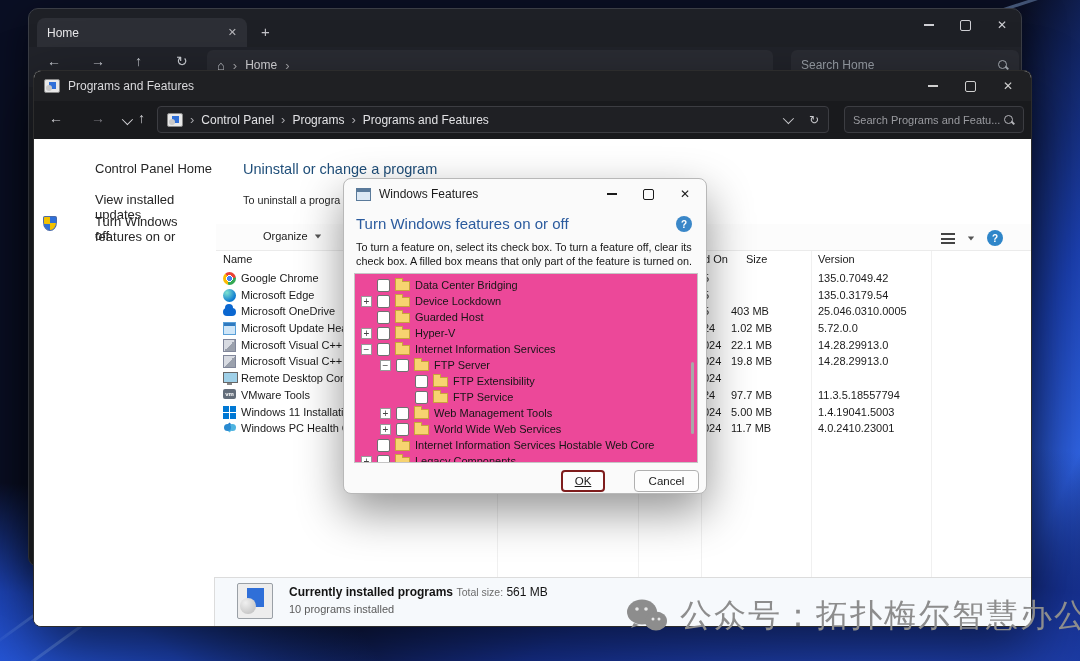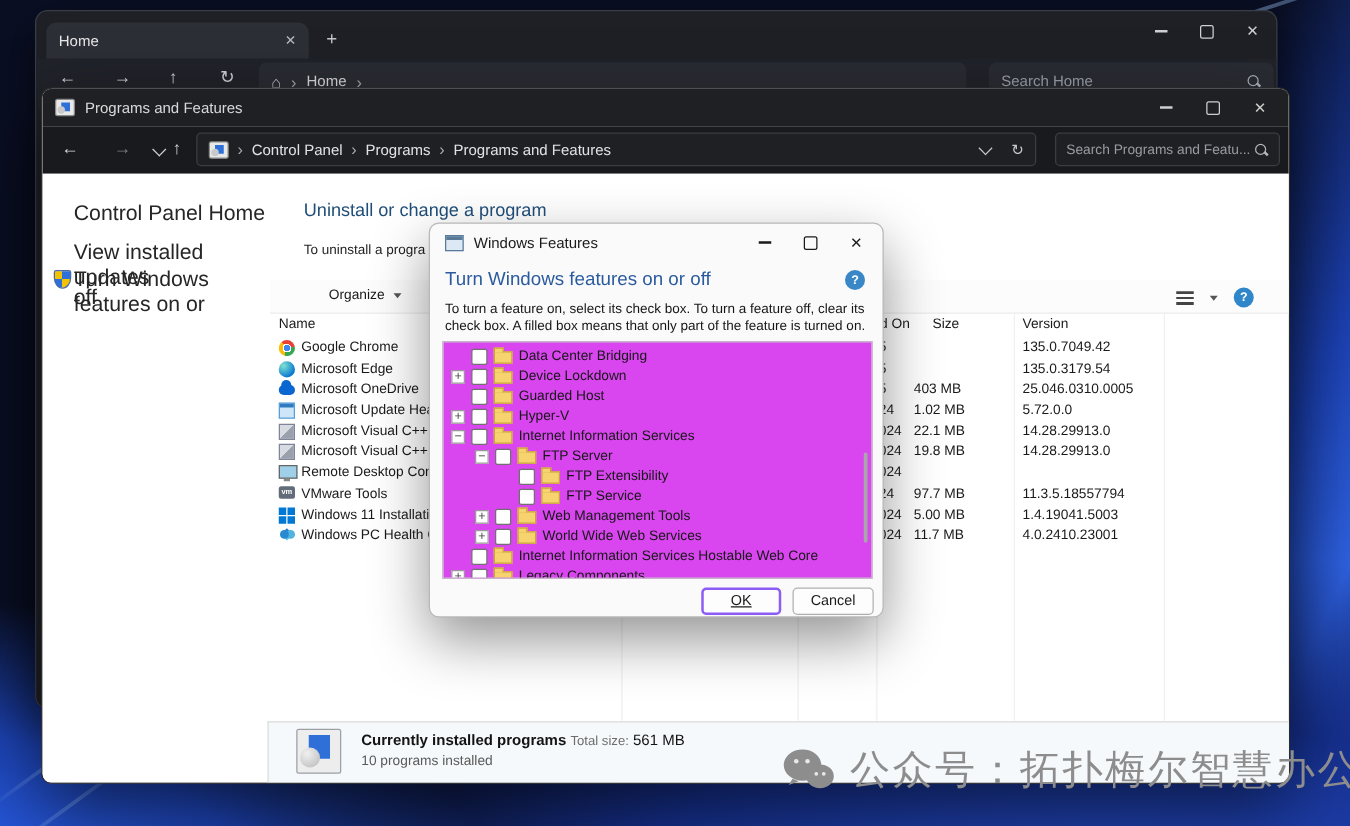--- a/index.html
+++ b/index.html
@@ -58,21 +58,21 @@
   .pf-crumbbox{position:absolute;left:123px;top:5px;width:672px;height:27px;background:#1f2024;border:1px solid #3c3d42;border-radius:4px;
     display:flex;align-items:center;gap:7px;padding:0 9px;box-sizing:border-box;color:#e2e2e5;font-size:12px;}
   .crumb-sep{color:#a8a8ad;font-size:13px;}
   .pf-crumbbox .endicons{margin-left:auto;display:flex;gap:18px;color:#c8c8cc;align-items:center;}
   .pf-search{position:absolute;left:810px;top:5px;width:180px;height:27px;background:#1f2024;border:1px solid #3c3d42;border-radius:4px;
     display:flex;align-items:center;padding:12px 8px;box-sizing:border-box;color:#9a9ba0;font-size:11px;}
   .pf-search .mag{margin-left:auto;color:#b5b5ba;}
   .pf-content{position:absolute;left:0;top:68px;width:997px;height:487px;background:#fff;color:#1a1a1a;}
 
   .sidebar{position:absolute;left:0;top:0;width:180px;height:100%;}
-  .sb-item{position:absolute;font-size:17px;color:#262626;}
+  .sb-item{position:absolute;font-size:13px;color:#262626;margin-left:36px;}
   .shield{position:absolute;left:9px;top:77px;width:12px;height:13px;border:1px solid #4a6aa8;
     background:conic-gradient(#2f6fd8 0 25%, #f3c200 0 50%, #2f6fd8 0 75%, #f3c200 0);
     border-radius:2px 2px 55% 55%/2px 2px 65% 65%;}
 
   .heading{position:absolute;left:209px;top:22px;font-size:14.5px;color:#1f4e79;}
   .subtext{position:absolute;left:209px;top:55px;font-size:10.8px;color:#1f1f1f;white-space:nowrap;}
   .orgbar{position:absolute;left:182px;top:85px;right:0;height:26px;background:#fcfcfc;border-bottom:1px solid #ebebeb;}
   .organize{position:absolute;left:47px;top:6px;font-size:11px;color:#1a1a1a;display:flex;gap:6px;align-items:center;}
   .organize .tri{border-top-color:#555;transform:scale(.8);}
   .viewbtns{position:absolute;right:28px;top:6px;display:flex;gap:12px;align-items:center;}
@@ -135,32 +135,32 @@
   .dlg{position:absolute;left:343px;top:178px;width:362px;height:314px;background:#fafafa;border:1px solid #b8b8b8;border-radius:8px;
     box-shadow:0 18px 45px rgba(0,0,0,.42);overflow:hidden;color:#1a1a1a;}
   .dlg-title{position:relative;height:30px;display:flex;align-items:center;padding:0 12px;font-size:12px;}
   .dlg-icon{width:13px;height:11px;border:1px solid #5a7a9a;background:#dce8f4;margin-right:8px;position:relative;}
   .dlg-icon::before{content:"";position:absolute;left:0;top:0;width:13px;height:3px;background:#5a7a9a;}
   .dlg-controls{margin-left:auto;display:flex;gap:26px;align-items:center;color:#1a1a1a;padding-right:4px;}
   .dlg-head{position:absolute;left:12px;top:36px;font-size:15px;color:#2b5b9e;}
   .dlg-info{position:absolute;right:14px;top:37px;width:16px;height:16px;border-radius:50%;background:#3a87c8;color:#fff;
     font-size:10px;font-weight:bold;display:flex;align-items:center;justify-content:center;}
   .dlg-desc{position:absolute;left:12px;top:61px;width:338px;font-size:10.8px;line-height:14px;color:#161616;}
-  .treebox{position:absolute;left:10px;top:94px;width:344px;height:190px;background:#d946ef;border:1px solid #c5c5c5;box-sizing:border-box;overflow:hidden;}
+  .treebox{position:absolute;left:10px;top:94px;width:344px;height:190px;background:#ec4899;border:1px solid #c5c5c5;box-sizing:border-box;overflow:hidden;}
   .thumb{position:absolute;right:3px;top:88px;width:3px;height:72px;background:#a8a8a8;border-radius:2px;}
   #feature-tree{position:absolute;left:0;top:3px;right:8px;}
   .trow{display:flex;align-items:center;gap:5px;height:16px;padding-left:6px;font-size:11px;color:#161616;}
   .texp{width:11px;height:11px;border:1px solid #999;background:#fff;color:#444;font-size:10px;line-height:9px;text-align:center;flex:0 0 11px;box-sizing:border-box;}
   .texp.hidden{visibility:hidden;}
   .tchk{width:13px;height:13px;border:1px solid #707070;background:#fff;border-radius:2px;flex:0 0 13px;box-sizing:border-box;}
   .tfold{width:15px;height:10px;background:#f7d370;border:1px solid #caa23c;position:relative;flex:0 0 15px;box-sizing:border-box;margin-top:2px;}
   .tfold::before{content:"";position:absolute;left:-1px;top:-4px;width:6px;height:3px;background:#f7d370;border:1px solid #caa23c;border-bottom:none;}
   .dlg-btn{position:absolute;top:291px;height:22px;font-size:11.5px;display:flex;align-items:center;justify-content:center;
     background:#fdfdfd;border-radius:4px;box-sizing:border-box;}
-  .btn-ok{left:217px;width:64px;border:2px solid #8b5cf6;text-decoration:underline;}
+  .btn-ok{left:217px;width:44px;border:2px solid #7f1d1d;text-decoration:underline;}
   .btn-cancel{left:290px;width:65px;border:1px solid #b0b0b0;}
 
   
   .watermark{position:absolute;left:626px;top:594px;display:flex;align-items:center;gap:12px;z-index:50;color:#8d8d8d;}
   .wm-text{font-size:32px;letter-spacing:2px;white-space:nowrap;}
 </style>
 </head>
 <body>
 
 <div class="stage">

